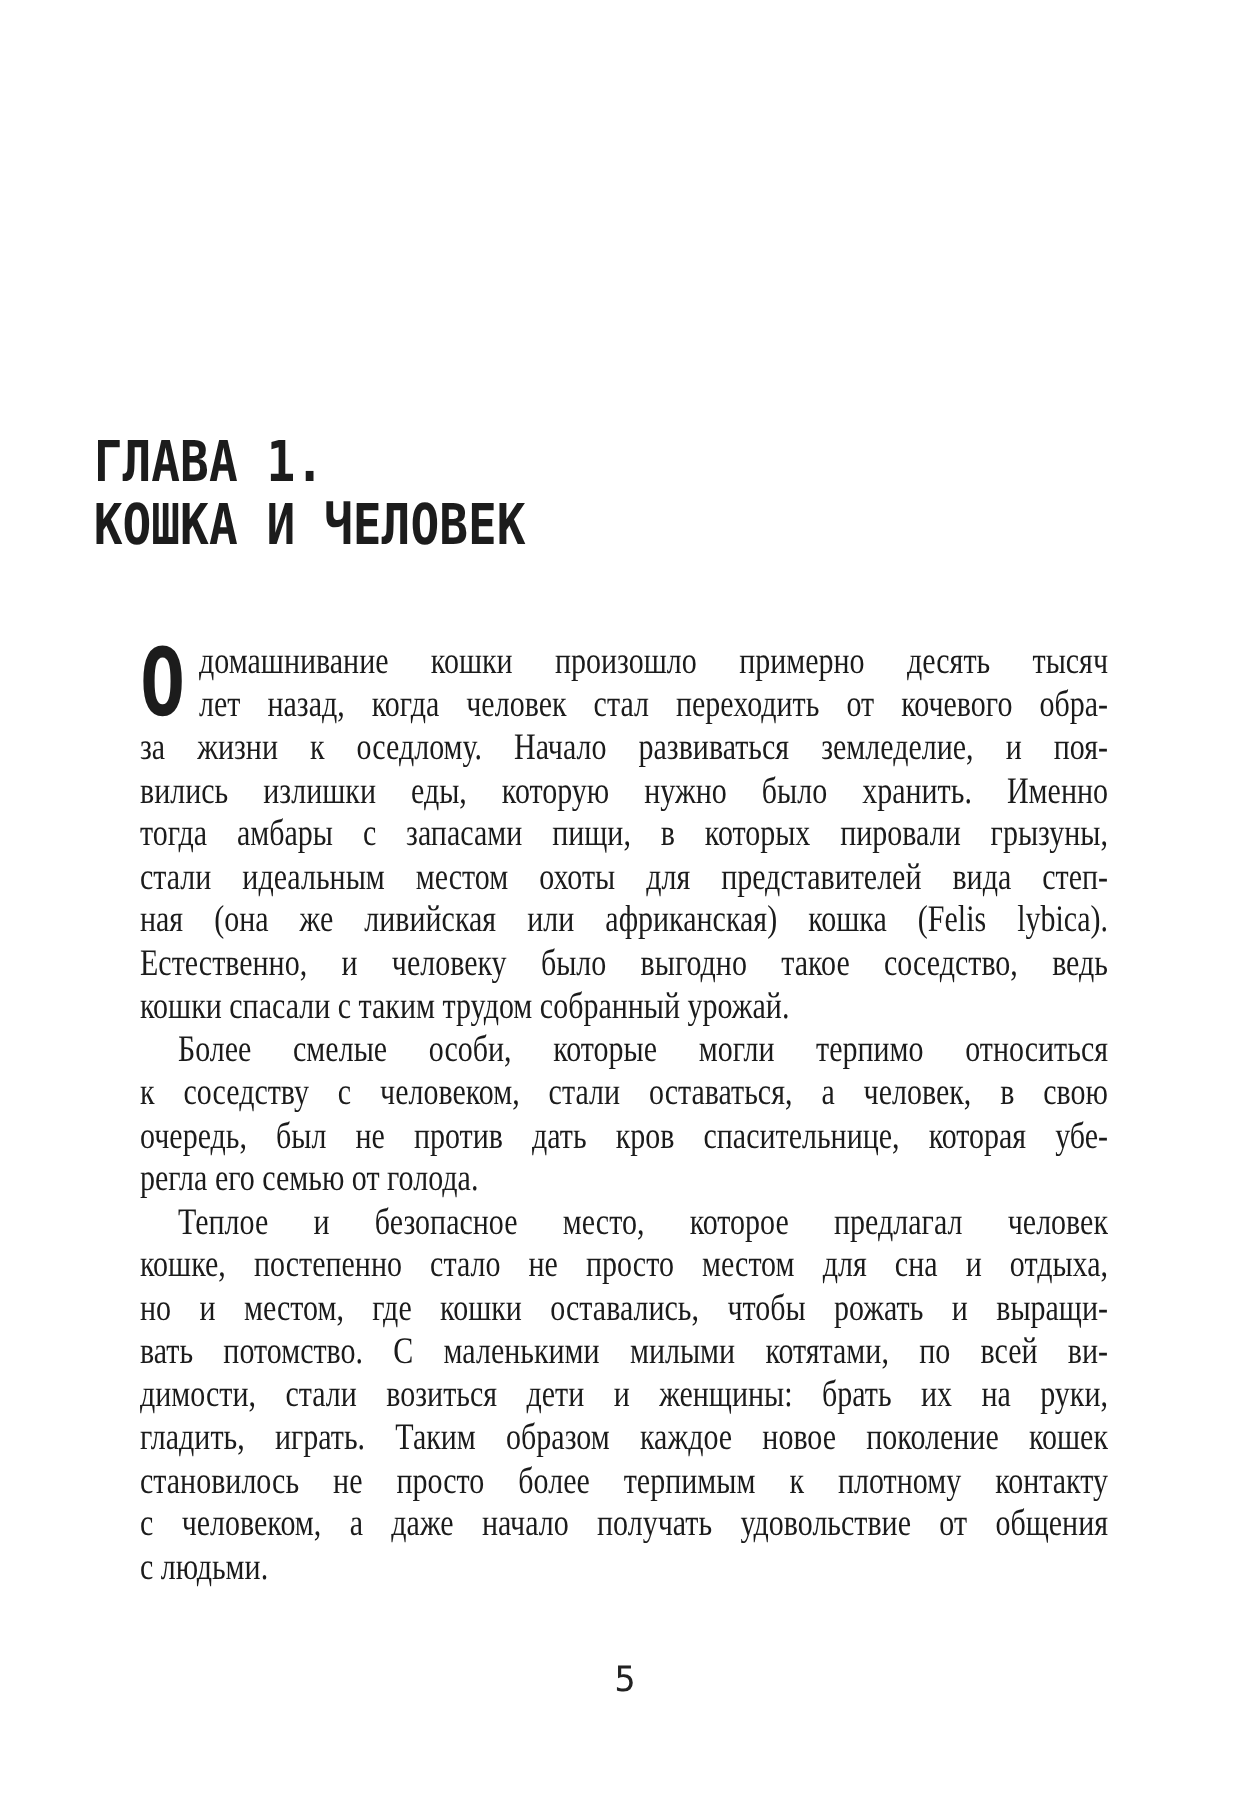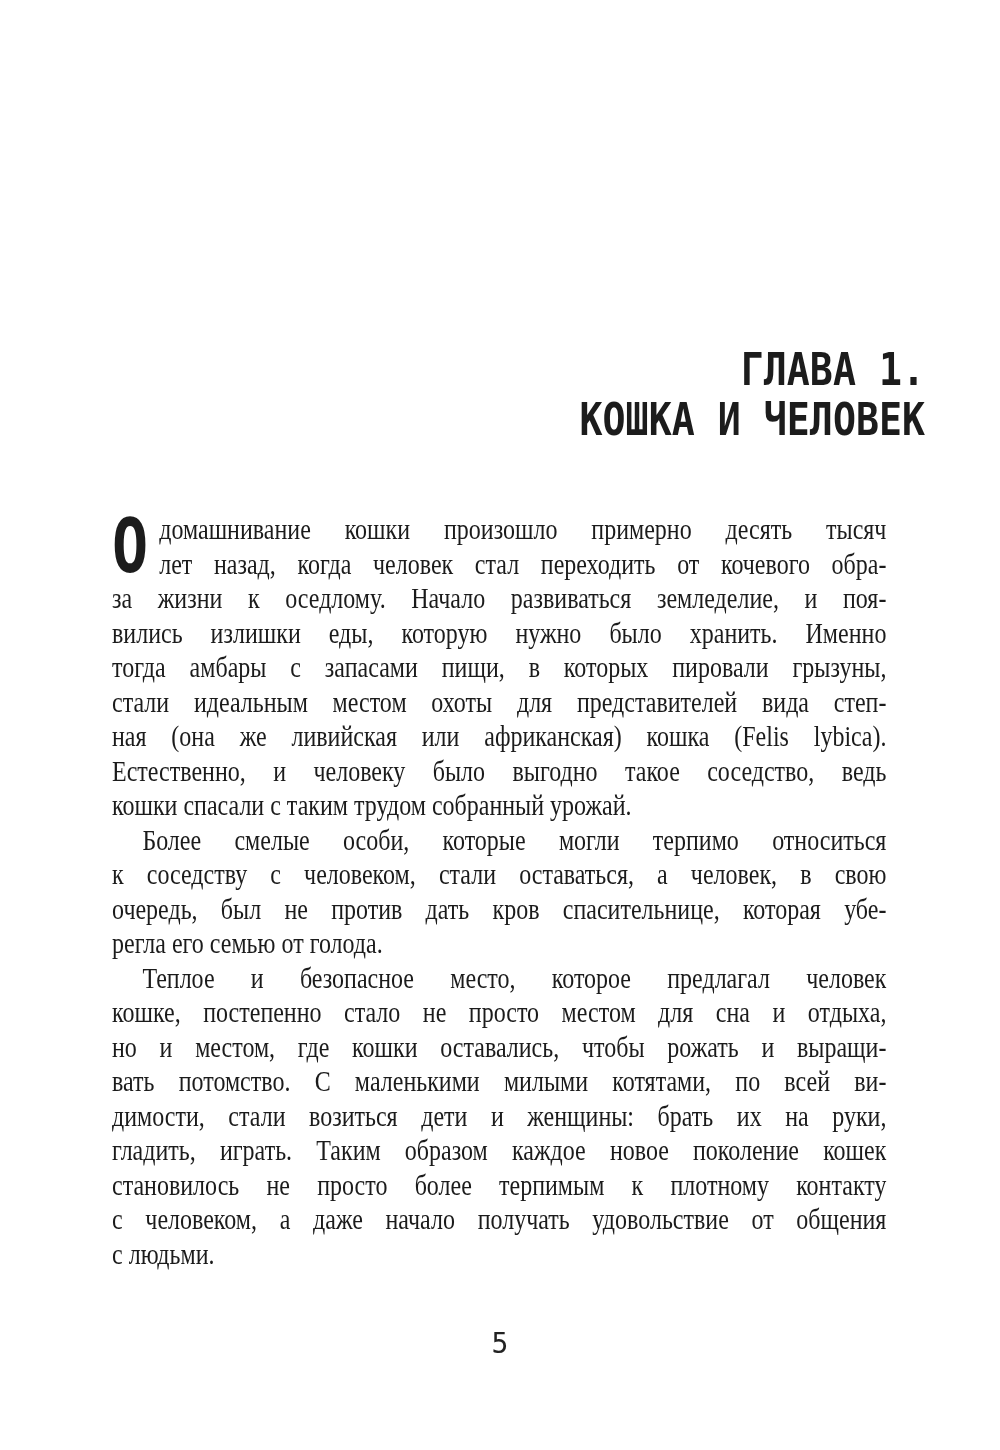--- a/index.html
+++ b/index.html
@@ -15,21 +15,21 @@
     overflow: hidden;
     font-kerning: normal;
   }
 
   
   .chapter-title {
     position: absolute;
     top: 345px;
     left: 0;
     width: 1000px;
-    text-align: right;
+    text-align: left;
     color: #1c1c1c;
     font-family: "DejaVu Sans Mono", monospace;
     font-weight: bold;
   }
   .title-line {
     display: block;
     font-size: 45px;
     line-height: 50px;
     transform: scaleX(0.85);
     transform-origin: 50% 50%;

